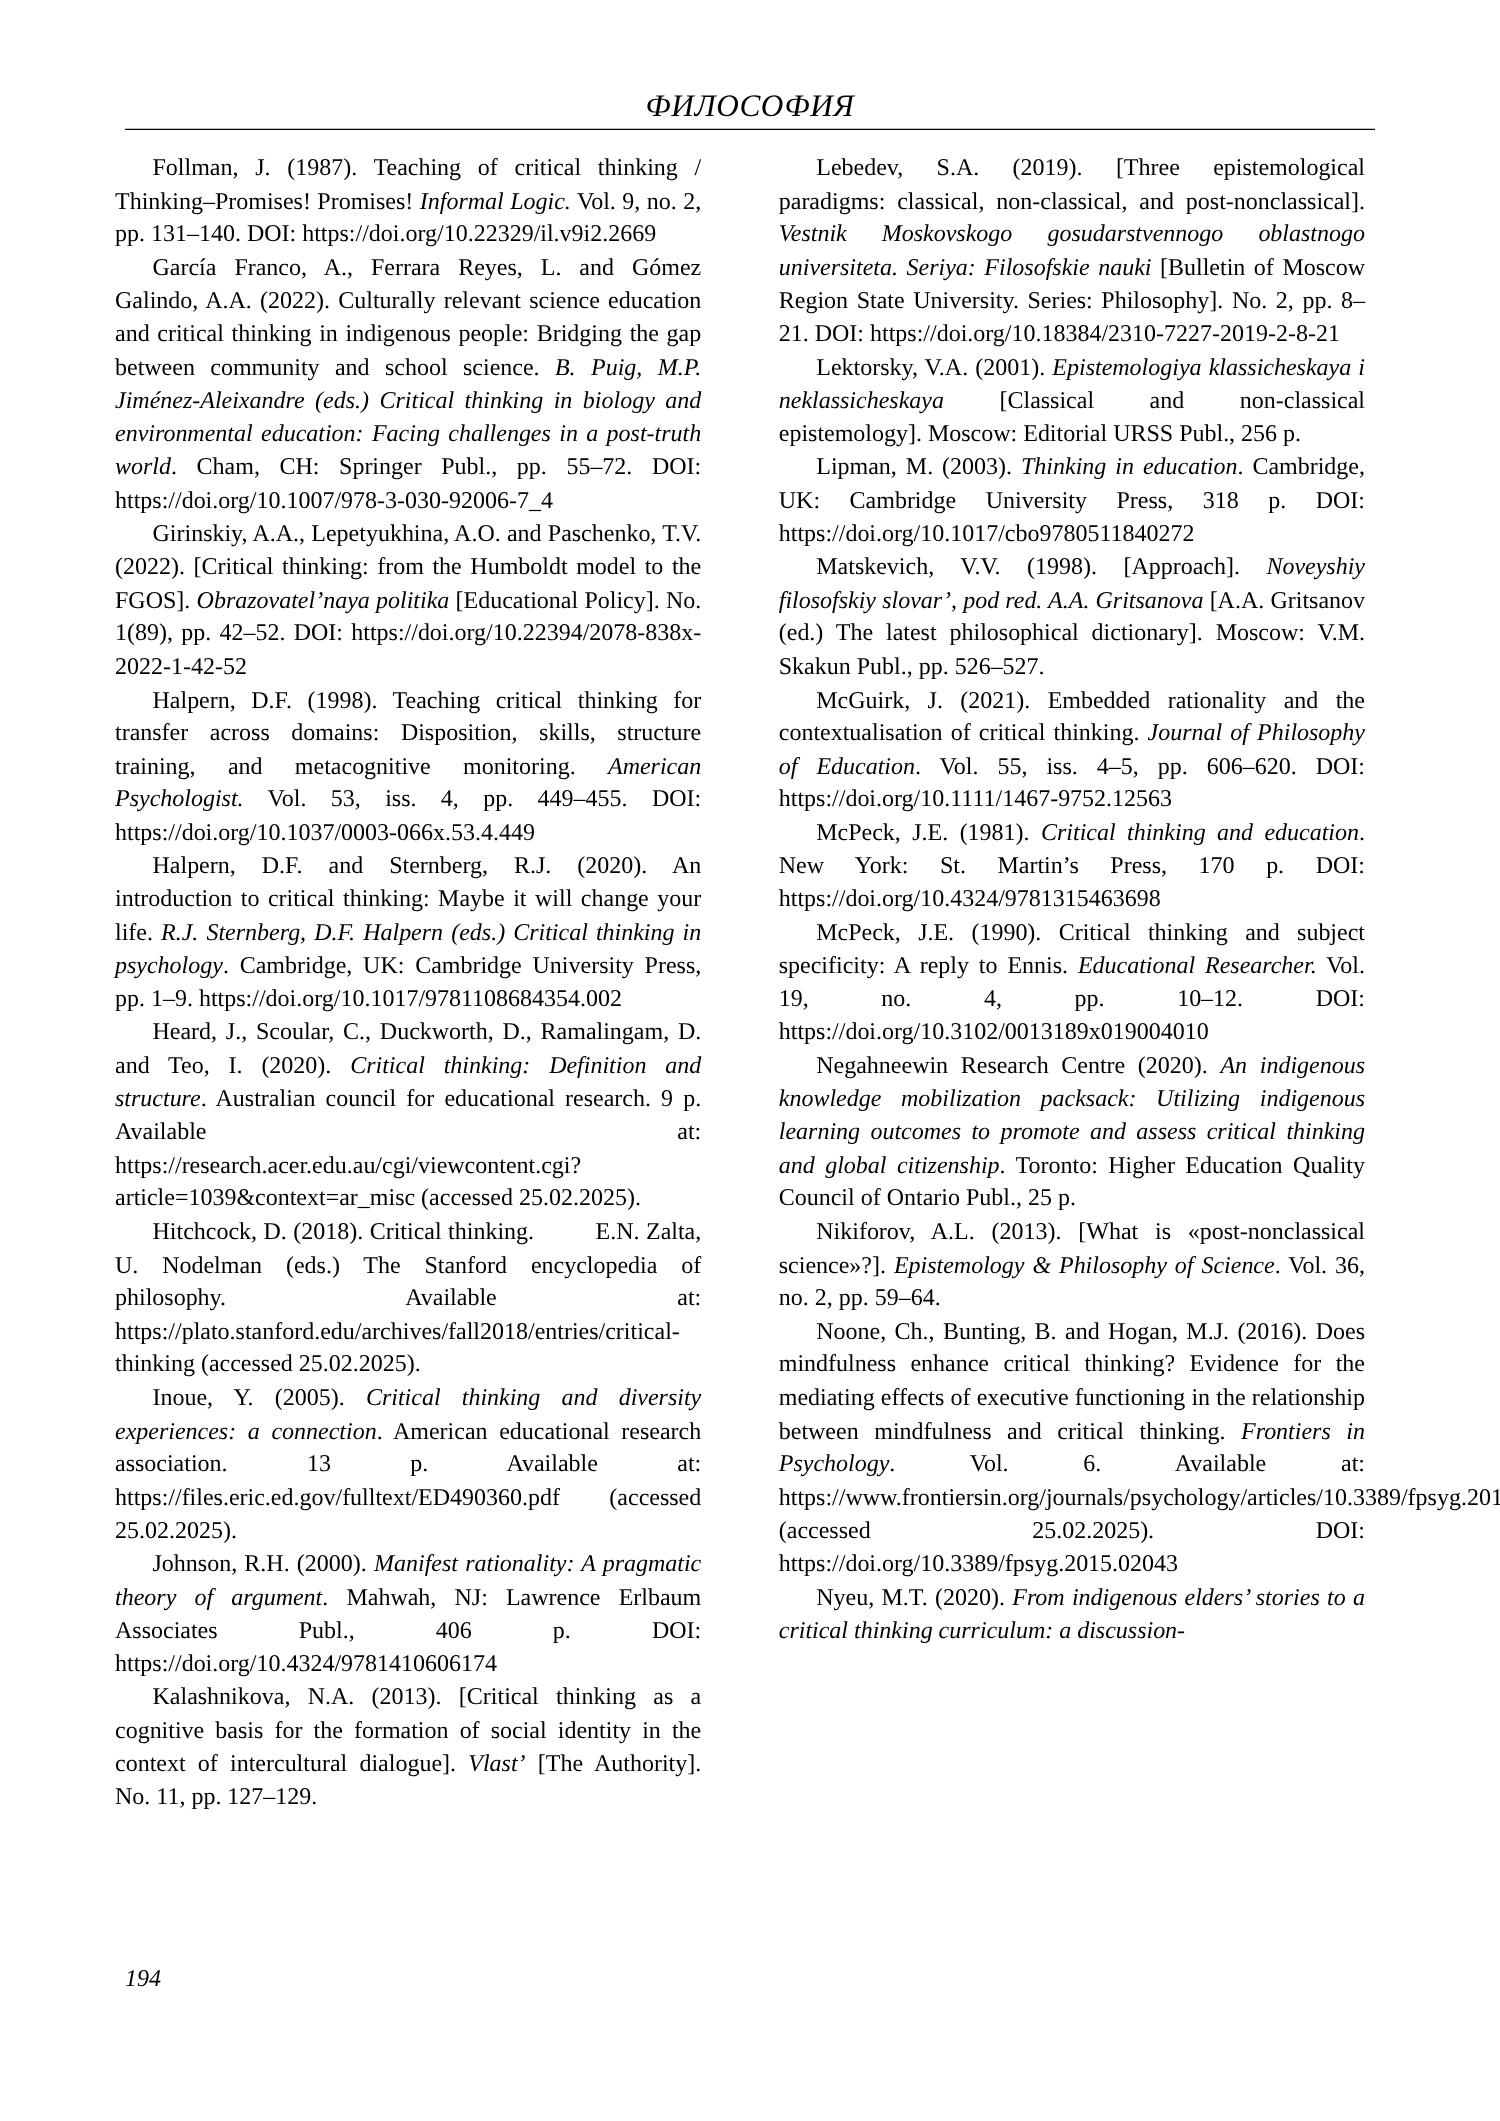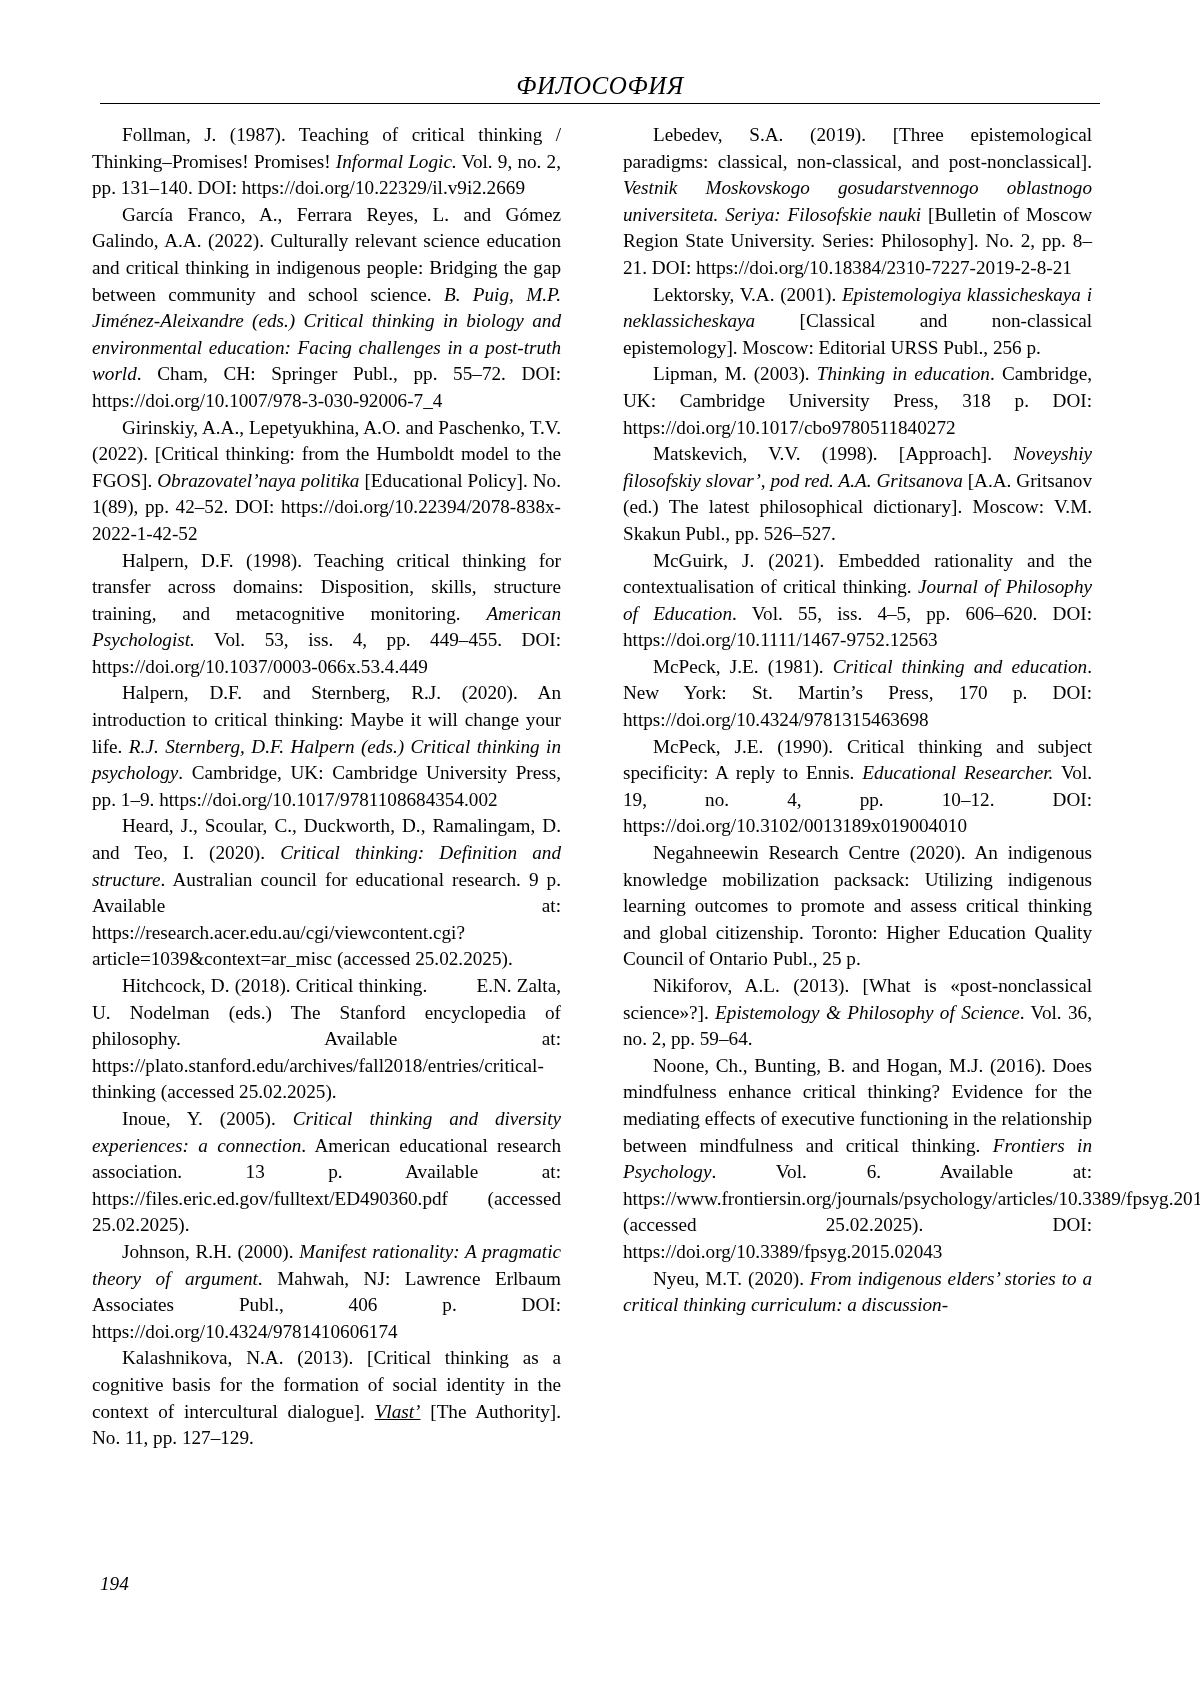--- a/index.html
+++ b/index.html
@@ -79,31 +79,31 @@
     <div class="col" id="col-0">
         <p class="ref"><span>Follman, J. (1987). Teaching of critical thinking / Thinking–Promises! Promises! </span><span style="font-style: italic;">Informal Logic.</span><span> Vol. 9, no. 2, pp. 131–140. DOI: https://doi.org/10.22329/il.v9i2.2669</span></p>
         <p class="ref"><span>García Franco, A., Ferrara Reyes, L. and Gómez Galindo, A.A. (2022). Culturally relevant science education and critical thinking in indigenous people: Bridging the gap between community and school science. </span><span style="font-style: italic;">B. Puig, M.P. Jiménez-Aleixandre (eds.) Critical thinking in biology and environmental education: Facing challenges in a post-truth world</span><span>. Cham, CH: Springer Publ., pp. 55–72. DOI: https://doi.org/10.1007/978-3-030-92006-7_4</span></p>
         <p class="ref"><span>Girinskiy, A.A., Lepetyukhina, A.O. and Paschenko, T.V. (2022). [Critical thinking: from the Humboldt model to the FGOS]. </span><span style="font-style: italic;">Obrazovatel’naya politika</span><span> [Educational Policy]. No. 1(89), pp. 42–52. DOI: https://doi.org/10.22394/2078-838x-2022-1-42-52</span></p>
         <p class="ref"><span>Halpern, D.F. (1998). Teaching critical thinking for transfer across domains: Disposition, skills, structure training, and metacognitive monitoring. </span><span style="font-style: italic;">American Psychologist.</span><span> Vol. 53, iss. 4, pp. 449–455. DOI: https://doi.org/10.1037/0003-066x.53.4.449</span></p>
         <p class="ref"><span>Halpern, D.F. and Sternberg, R.J. (2020). An introduction to critical thinking: Maybe it will change your life. </span><span style="font-style: italic;">R.J. Sternberg, D.F. Halpern (eds.) Critical thinking in psychology</span><span>. Cambridge, UK: Cambridge University Press, pp. 1–9. https://doi.org/10.1017/9781108684354.002</span></p>
         <p class="ref"><span>Heard, J., Scoular, C., Duckworth, D., Ramalingam, D. and Teo, I. (2020). </span><span style="font-style: italic;">Critical thinking: Definition and structure</span><span>. Australian council for educational research. 9 p. Available at: https://research.acer.edu.au/cgi/viewcontent.cgi?article=1039&amp;context=ar_misc (accessed 25.02.2025).</span></p>
         <p class="ref"><span>Hitchcock, D. (2018). Critical thinking. </span><span style=" margin-left: 44px;">E.N. Zalta, U. Nodelman (eds.) The Stanford encyclopedia of philosophy</span><span>. Available at: https://plato.stanford.edu/archives/fall2018/entries/critical-thinking (accessed 25.02.2025).</span></p>
         <p class="ref"><span>Inoue, Y. (2005). </span><span style="font-style: italic;">Critical thinking and diversity experiences: a connection</span><span>. American educational research association. 13 p. Available at: https://files.eric.ed.gov/fulltext/ED490360.pdf (accessed 25.02.2025).</span></p>
         <p class="ref"><span>Johnson, R.H. (2000). </span><span style="font-style: italic;">Manifest rationality: A pragmatic theory of argument</span><span>. Mahwah, NJ: Lawrence Erlbaum Associates Publ., 406 p. DOI: https://doi.org/10.4324/9781410606174</span></p>
-        <p class="ref"><span>Kalashnikova, N.A. (2013). [Critical thinking as a cognitive basis for the formation of social identity in the context of intercultural dialogue]. </span><span style="font-style: italic; text-decoration: underline;">Vlast’</span><span> [The Authority]. No. 11, pp. 127–129.</span></p>
+        <p class="ref"><span>Kalashnikova, N.A. (2013). [Critical thinking as a cognitive basis for the formation of social identity in the context of intercultural dialogue]. </span><span style="font-style: italic;">Vlast’</span><span> [The Authority]. No. 11, pp. 127–129.</span></p>
       </div>
     <div class="col" id="col-1">
         <p class="ref"><span>Lebedev, S.A. (2019). [Three epistemological paradigms: classical, non-classical, and post-nonclassical]. </span><span style="font-style: italic;">Vestnik Moskovskogo gosudarstvennogo oblastnogo universiteta. Seriya: Filosofskie nauki</span><span> [Bulletin of Moscow Region State University. Series: Philosophy]. No. 2, pp. 8–21. DOI: https://doi.org/10.18384/2310-7227-2019-2-8-21</span></p>
         <p class="ref"><span>Lektorsky, V.A. (2001). </span><span style="font-style: italic;">Epistemologiya klassicheskaya i neklassicheskaya</span><span> [Classical and non-classical epistemology]. Moscow: Editorial URSS Publ., 256 p.</span></p>
         <p class="ref"><span>Lipman, M. (2003). </span><span style="font-style: italic;">Thinking in education</span><span>. Cambridge, UK: Cambridge University Press, 318 p. DOI: https://doi.org/10.1017/cbo9780511840272</span></p>
         <p class="ref"><span>Matskevich, V.V. (1998). [Approach]. </span><span style="font-style: italic;">Noveyshiy filosofskiy slovar’, pod red. A.A. Gritsanova</span><span> [A.A. Gritsanov (ed.) The latest philosophical dictionary]. Moscow: V.M. Skakun Publ., pp. 526–527.</span></p>
         <p class="ref"><span>McGuirk, J. (2021). Embedded rationality and the contextualisation of critical thinking. </span><span style="font-style: italic;">Journal of Philosophy of Education</span><span>. Vol. 55, iss. 4–5, pp. 606–620. DOI: https://doi.org/10.1111/1467-9752.12563</span></p>
         <p class="ref"><span>McPeck, J.E. (1981). </span><span style="font-style: italic;">Critical thinking and education</span><span>. New York: St. Martin’s Press, 170 p. DOI: https://doi.org/10.4324/9781315463698</span></p>
         <p class="ref"><span>McPeck, J.E. (1990). Critical thinking and subject specificity: A reply to Ennis. </span><span style="font-style: italic;">Educational Researcher.</span><span> Vol. 19, no. 4, pp. 10–12. DOI: https://doi.org/10.3102/0013189x019004010</span></p>
-        <p class="ref"><span>Negahneewin Research Centre (2020). </span><span style="">An indigenous knowledge mobilization packsack: Utilizing indigenous learning outcomes to promote and assess critical thinking and global citizenship</span><span>. Toronto: Higher Education Quality Council of Ontario Publ., 25 p.</span></p>
+        <p class="ref"><span>Negahneewin Research Centre (2020). </span><span style="font-style: italic;">An indigenous knowledge mobilization packsack: Utilizing indigenous learning outcomes to promote and assess critical thinking and global citizenship</span><span>. Toronto: Higher Education Quality Council of Ontario Publ., 25 p.</span></p>
         <p class="ref"><span>Nikiforov, A.L. (2013). [What is «post-nonclassical science»?]. </span><span style="font-style: italic;">Epistemology &amp; Philosophy of Science</span><span>. Vol. 36, no. 2, pp. 59–64.</span></p>
         <p class="ref"><span>Noone, Ch., Bunting, B. and Hogan, M.J. (2016). Does mindfulness enhance critical thinking? Evidence for the mediating effects of executive functioning in the relationship between mindfulness and critical thinking. </span><span style="font-style: italic;">Frontiers in Psychology</span><span>. Vol. 6. Available at: https://www.frontiersin.org/journals/psychology/articles/10.3389/fpsyg.2015.02043/pdf (accessed 25.02.2025). DOI: https://doi.org/10.3389/fpsyg.2015.02043</span></p>
         <p class="ref"><span>Nyeu, M.T. (2020). </span><span style="font-style: italic;">From indigenous elders’ stories to a critical thinking curriculum: a discussion-</span></p>
       </div>
   </div>
 
   <div class="folio">194</div>
 
 </div>
 

